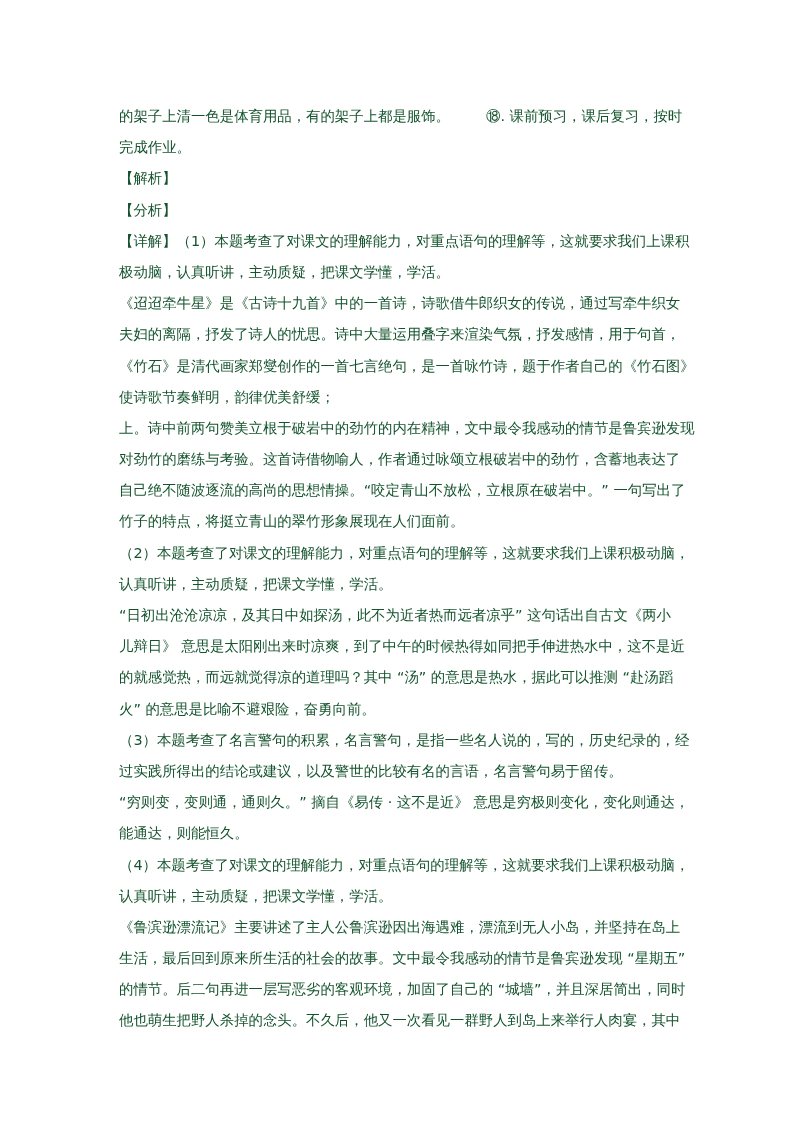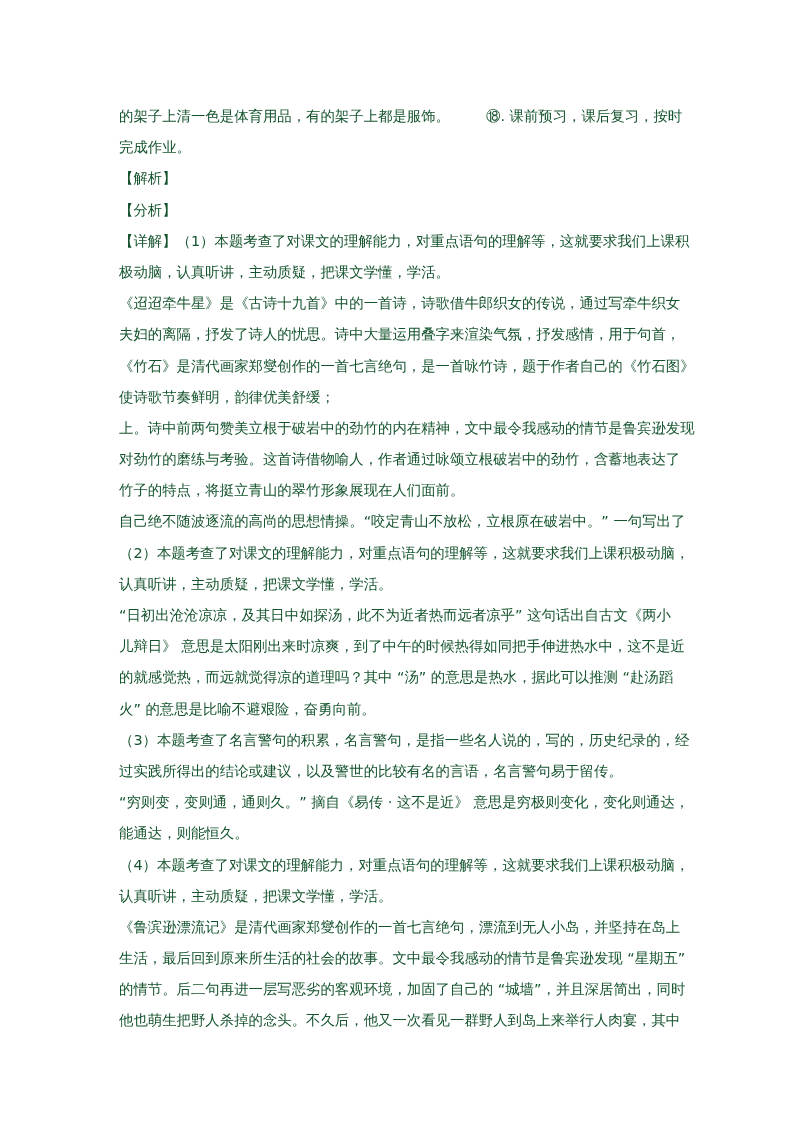--- a/index.html
+++ b/index.html
@@ -26,31 +26,31 @@
   <div class="line bracket-line">【解析】</div>
   <div class="line bracket-line">【分析】</div>
   <div class="line">【详解】（1）本题考查了对课文的理解能力，对重点语句的理解等，这就要求我们上课积</div>
   <div class="line">极动脑，认真听讲，主动质疑，把课文学懂，学活。</div>
   <div class="line">《迢迢牵牛星》是《古诗十九首》中的一首诗，诗歌借牛郎织女的传说，通过写牵牛织女</div>
   <div class="line">夫妇的离隔，抒发了诗人的忧思。诗中大量运用叠字来渲染气氛，抒发感情，用于句首，</div>
   <div class="line">《竹石》是清代画家郑燮创作的一首七言绝句，是一首咏竹诗，题于作者自己的《竹石图》</div>
   <div class="line">使诗歌节奏鲜明，韵律优美舒缓；</div>
   <div class="line">上。诗中前两句赞美立根于破岩中的劲竹的内在精神，文中最令我感动的情节是鲁宾逊发现</div>
   <div class="line">对劲竹的磨练与考验。这首诗借物喻人，作者通过咏颂立根破岩中的劲竹，含蓄地表达了</div>
+  <div class="line">自己绝不随波逐流的高尚的思想情操。“咬定青山不放松，立根原在破岩中。” 一句写出了</div>
   <div class="line">竹子的特点，将挺立青山的翠竹形象展现在人们面前。</div>
-  <div class="line">自己绝不随波逐流的高尚的思想情操。“咬定青山不放松，立根原在破岩中。” 一句写出了</div>
   <div class="line">（2）本题考查了对课文的理解能力，对重点语句的理解等，这就要求我们上课积极动脑，</div>
   <div class="line">认真听讲，主动质疑，把课文学懂，学活。</div>
   <div class="line">“日初出沧沧凉凉，及其日中如探汤，此不为近者热而远者凉乎” 这句话出自古文《两小</div>
   <div class="line">儿辩日》 意思是太阳刚出来时凉爽，到了中午的时候热得如同把手伸进热水中，这不是近</div>
   <div class="line">的就感觉热，而远就觉得凉的道理吗？其中 “汤” 的意思是热水，据此可以推测 “赴汤蹈</div>
   <div class="line">火” 的意思是比喻不避艰险，奋勇向前。</div>
   <div class="line">（3）本题考查了名言警句的积累，名言警句，是指一些名人说的，写的，历史纪录的，经</div>
   <div class="line">过实践所得出的结论或建议，以及警世的比较有名的言语，名言警句易于留传。</div>
   <div class="line">“穷则变，变则通，通则久。” 摘自《易传 · 这不是近》 意思是穷极则变化，变化则通达，</div>
   <div class="line">能通达，则能恒久。</div>
   <div class="line">（4）本题考查了对课文的理解能力，对重点语句的理解等，这就要求我们上课积极动脑，</div>
   <div class="line">认真听讲，主动质疑，把课文学懂，学活。</div>
-  <div class="line">《鲁滨逊漂流记》是清代画家郑燮创作的一首七言绝句，漂流到无人小岛，并坚持在岛上</div>
+  <div class="line">《鲁滨逊漂流记》主要讲述了主人公鲁滨逊因出海遇难，漂流到无人小岛，并坚持在岛上</div>
   <div class="line">生活，最后回到原来所生活的社会的故事。文中最令我感动的情节是鲁宾逊发现 “星期五”</div>
   <div class="line">的情节。后二句再进一层写恶劣的客观环境，加固了自己的 “城墙”，并且深居简出，同时</div>
   <div class="line">他也萌生把野人杀掉的念头。不久后，他又一次看见一群野人到岛上来举行人肉宴，其中</div>
 </div>
 
 </body></html>

